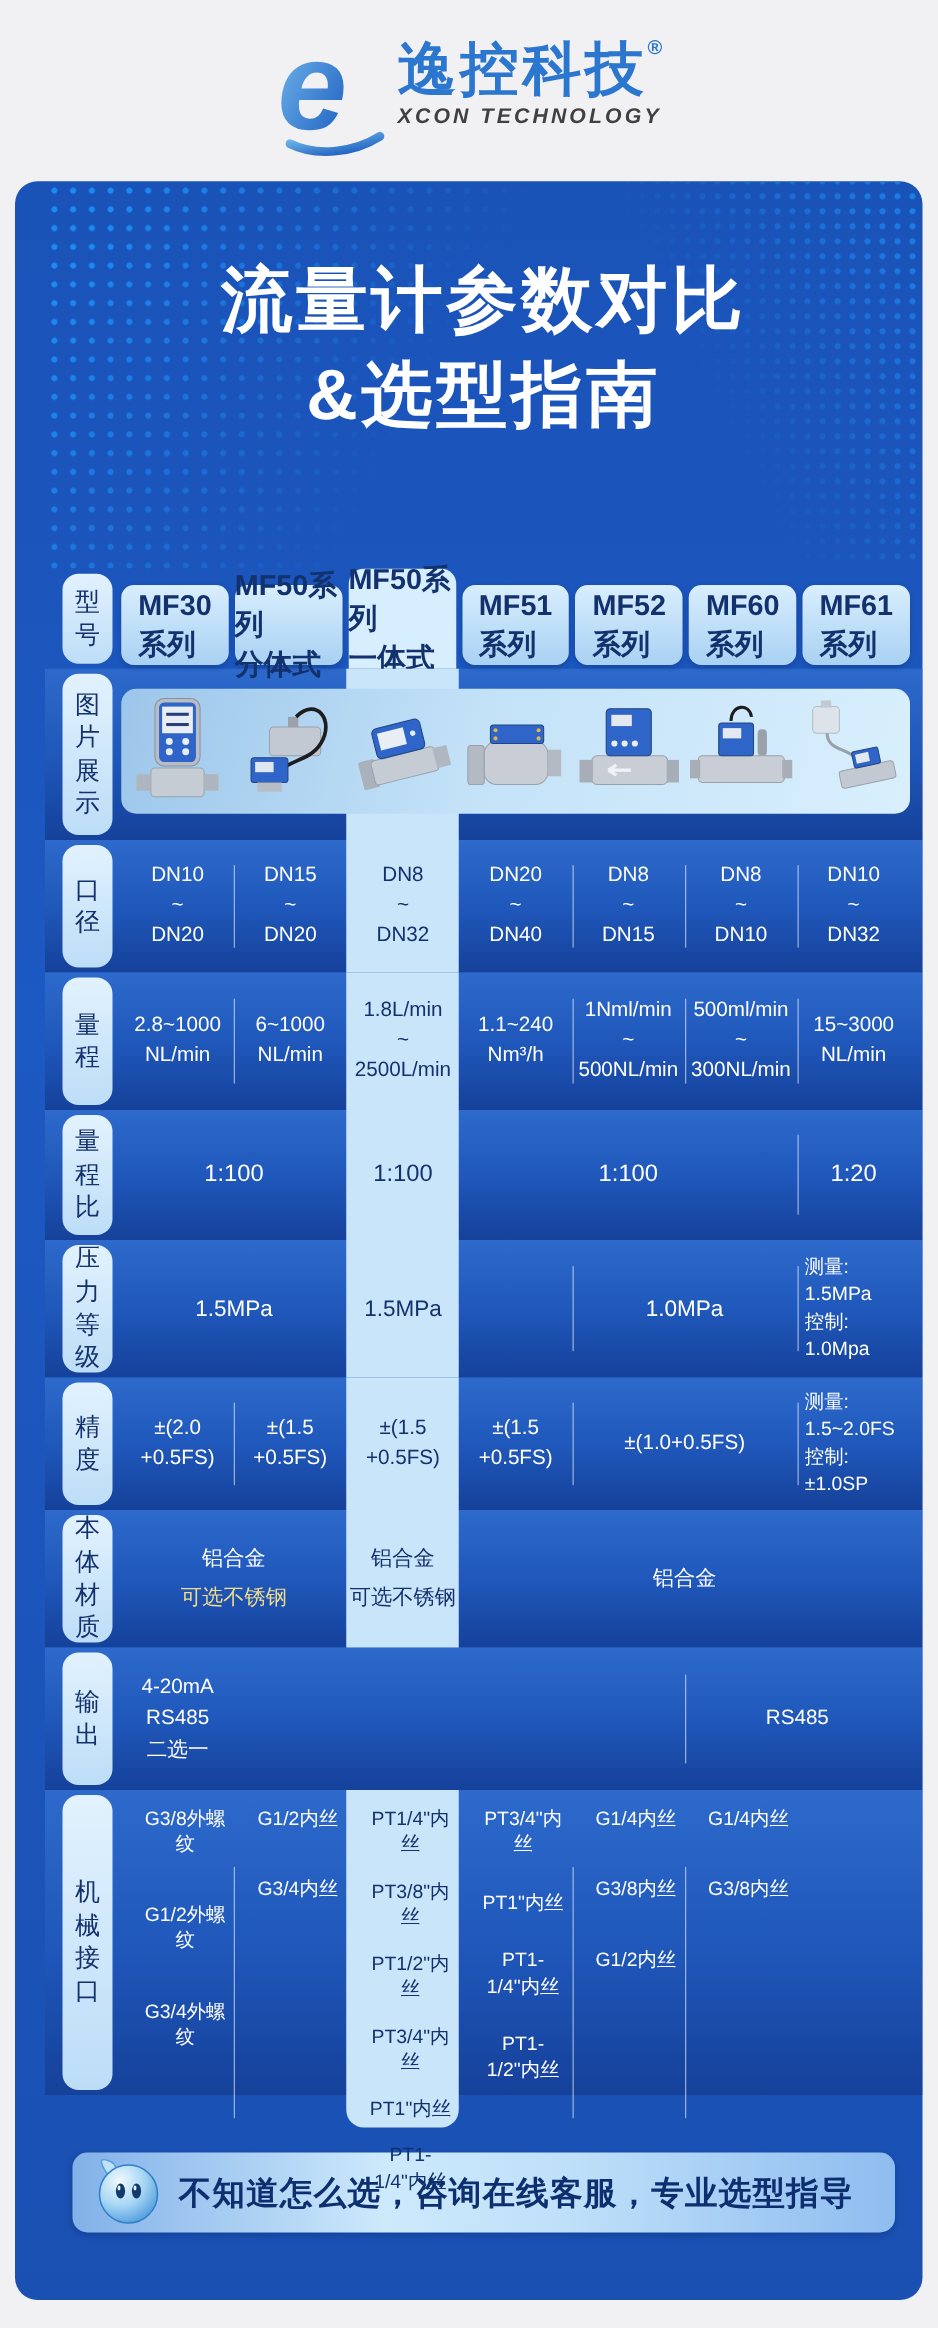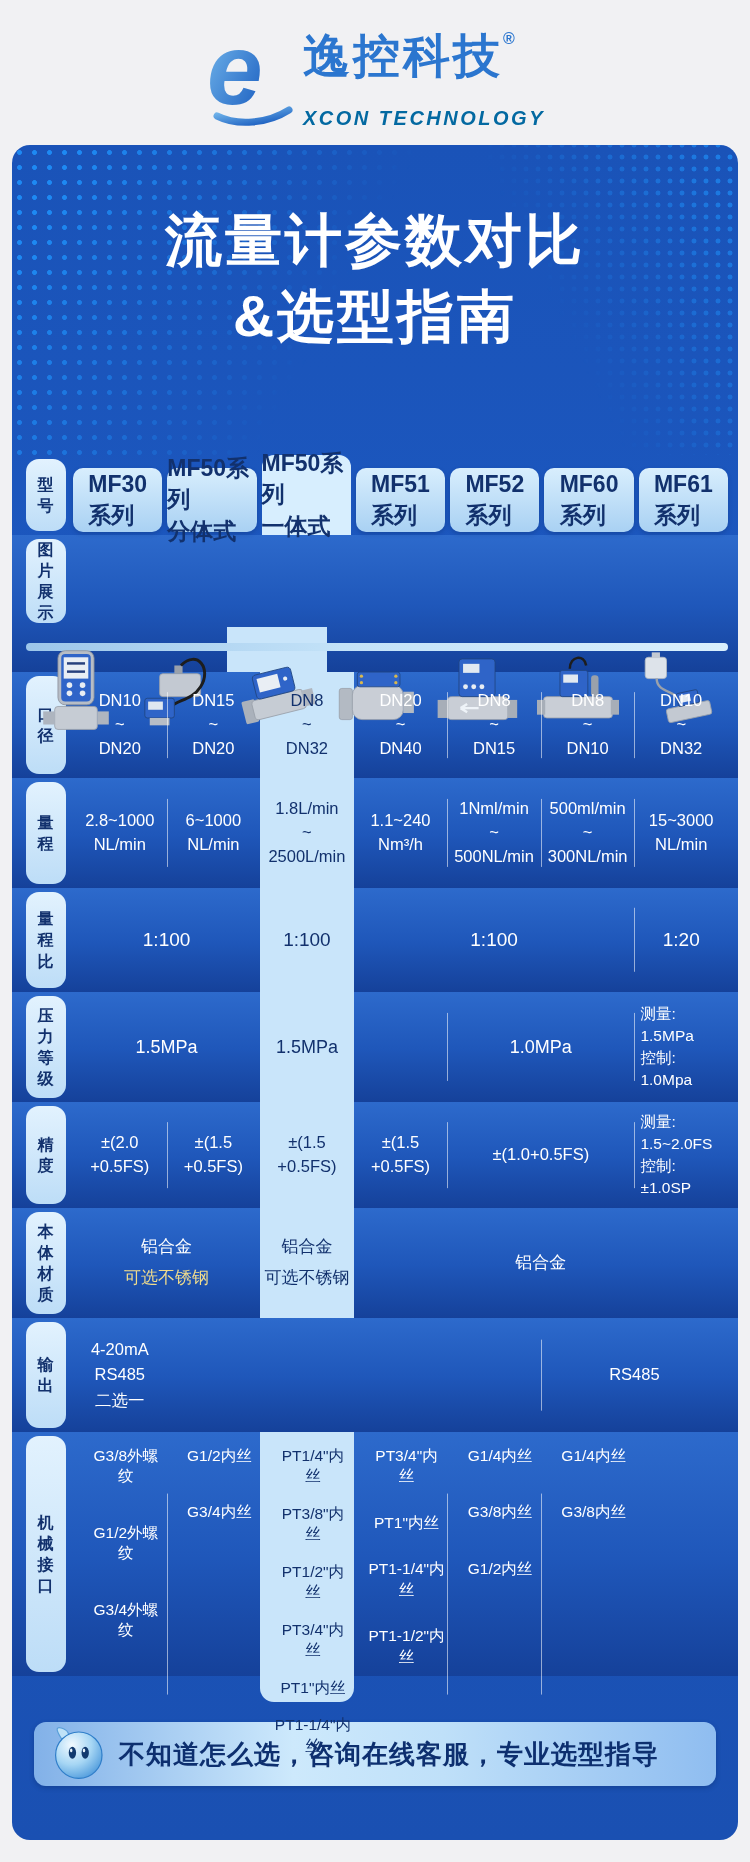--- a/index.html
+++ b/index.html
@@ -2,49 +2,49 @@
 <html><head>
 <meta charset="utf-8">
 <style>
   * { margin:0; padding:0; box-sizing:border-box; }
   body { background:#f1f1f3; font-family:"Liberation Sans","DejaVu Sans",sans-serif; }
   .page { width:750px; margin:0 auto; background:#f1f1f3; padding-bottom:22px; }
 
   
   .brand { height:145px; display:flex; align-items:center; justify-content:center; padding-top:10px; }
   .brand-inner { display:flex; align-items:flex-start; gap:6px; }
-  .logo-text { display:flex; flex-direction:column; align-items:flex-start; margin-top:6px;gap:24px; }
+  .logo-text { display:flex; flex-direction:column; align-items:flex-start; margin-top:6px; }
   .logo-cn { font-size:47px; font-weight:800; color:#2b76cf; letter-spacing:3px; line-height:1.1; }
   .logo-cn sup { font-size:16px; font-weight:700; vertical-align:28px; letter-spacing:0; }
-  .logo-en { font-size:20px; font-weight:800; font-style:italic; color:#0369a1; letter-spacing:2.5px; margin-top:2px; }
+  .logo-en { font-size:17px; font-weight:800; font-style:italic; color:#404040; letter-spacing:2.5px; margin-top:2px; }
 
   
   .panel { margin:0 12px; border-radius:18px; overflow:hidden;
-           background:linear-gradient(180deg,#1a53b8 0%, #1d59c2 40%, #1a50b2 100%); }
+           background:linear-gradient(180deg,#1a53b8 0%, #1d59c2 40%, #1a50b2 100%);padding-left:24px; }
 
   .hero { position:relative; height:310px; }
   .hero::before, .hero::after { content:""; position:absolute; inset:0; pointer-events:none;
       background-image:radial-gradient(circle,#1e8cf5 2.1px, rgba(30,140,245,0) 2.8px); }
   .hero::before { background-size:15px 15px;
       -webkit-mask:linear-gradient(118deg, rgba(0,0,0,.95) 8%, transparent 46%);
       mask:linear-gradient(118deg, rgba(0,0,0,.95) 8%, transparent 46%); }
   .hero::after { background-size:12px 12px; background-position:4px 6px;
       -webkit-mask:linear-gradient(244deg, rgba(0,0,0,.75) 2%, transparent 30%);
       mask:linear-gradient(244deg, rgba(0,0,0,.75) 2%, transparent 30%); }
   .hero-title { position:relative; z-index:2; padding-top:58px; text-align:center;
       font-size:57px; font-weight:800; color:#fff; letter-spacing:3px; line-height:1.33; }
 
   
   .row { display:flex; padding:0 10px 0 14px; }
   .row-bg { background:linear-gradient(180deg,#2d6acc 0%, #1f57ba 52%, #15419a 100%); }
   .pill { width:40px; flex:none; margin:4px 7px 4px 0; border-radius:13px;
       background:linear-gradient(180deg,#e2f2fe,#bdddf7); color:#12316d;
       display:flex; align-items:center; justify-content:center; }
-  .pill span { display:block; width:1.05em; font-size:16px; font-weight:700; line-height:1.32;
-      word-break:break-all; text-align:left; }
+  .pill span { display:block; width:1.05em; font-size:20px; font-weight:400; line-height:1.32;
+      word-break:break-all; text-align:center; }
   .cells { flex:1; display:grid; grid-template-columns:repeat(7,1fr); position:relative; }
   .cell { position:relative; z-index:2; display:flex; flex-direction:column; align-items:center;
       justify-content:center; text-align:center; color:#fff; font-size:16.5px; line-height:1.45; }
   .ml { white-space:pre-line; display:block; align-content:center; }
   .hl-strip { position:absolute; z-index:1; top:0; bottom:0; left:calc(100%*2/7); width:calc(100%/7);
       background:#c9e5fa; }
   .strip-bottom { bottom:-26px; border-radius:0 0 14px 14px; }
   .hl-text { color:#12316d; }
   .sep::before { content:""; position:absolute; left:0; top:50%; transform:translateY(-50%);
       width:1px; height:62%; background:rgba(255,255,255,.55); }
@@ -58,21 +58,21 @@
   .cells-model { gap:5px; align-items:end; }
   .mcell { height:64px; margin-bottom:3px; border-radius:10px;
       background:linear-gradient(180deg,#d8eefd 0%,#a9d1f3 100%);
       box-shadow:0 2px 4px rgba(6,33,84,.25);
       display:flex; flex-direction:column; align-items:center; justify-content:center;
       color:#12316d; font-size:23px; font-weight:600; line-height:1.35; }
   .mcell.hl { height:80px; margin-bottom:0; border-radius:12px 12px 0 0;
       background:#d7eefe; font-weight:800; box-shadow:none; }
 
   
-  .row-images { height:137px;flex-direction:column; }
+  .row-images { height:137px; }
   .img-band { position:absolute; z-index:2; left:0; right:0; top:16px; bottom:21px; border-radius:12px;
       background:linear-gradient(105deg,#9cc6ea 0%, #c3e2f8 45%, #d9effd 100%);
       display:grid; grid-template-columns:repeat(7,1fr); align-items:center; justify-items:center; }
   .img-band svg { display:block; }
 
   .row-diameter{height:106px} .row-range{height:110px} .row-turndown{height:104px}
   .row-pressure{height:110px} .row-accuracy{height:106px} .row-material{height:110px}
   .row-output{height:114px} .row-interface{height:244px}
   .row-turndown .cell{font-size:19px} .row-pressure .cell{font-size:18px}
   .cell-left { align-items:flex-start !important; text-align:left !important; padding-left:6px;

